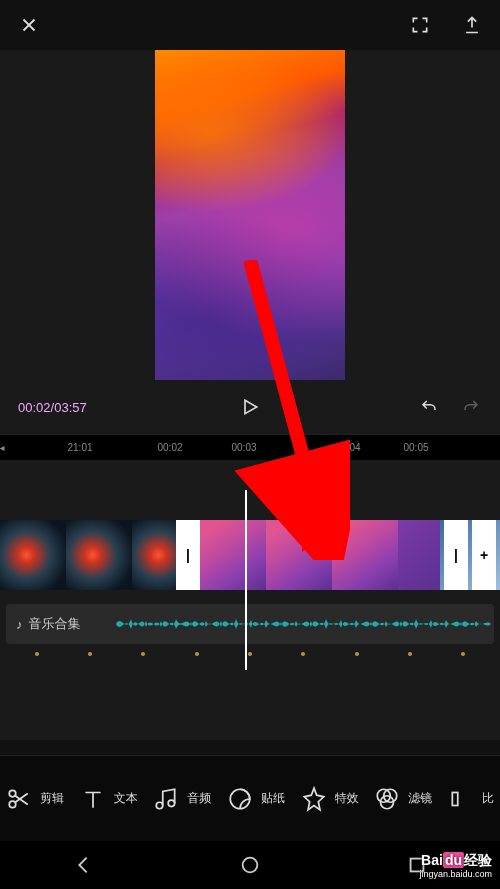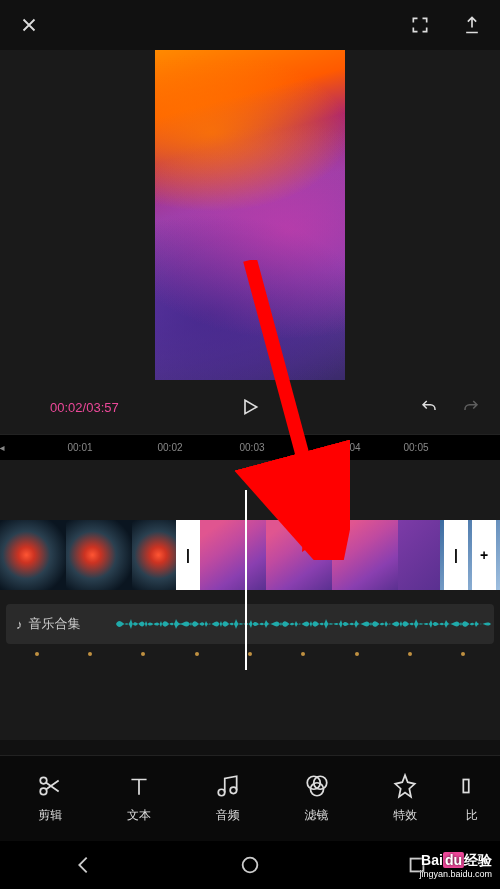--- a/index.html
+++ b/index.html
@@ -27,21 +27,21 @@
   .preview-frame::before, .preview-frame::after {
     content:""; position:absolute; inset:0;
     background: radial-gradient(ellipse 120% 40% at 30% 25%, rgba(255,120,0,0.6), transparent 60%),
                 radial-gradient(ellipse 140% 50% at 70% 55%, rgba(200,60,170,0.5), transparent 65%),
                 radial-gradient(ellipse 140% 50% at 30% 80%, rgba(70,40,140,0.7), transparent 60%);
   }
   .play-bar {
     height: 54px; display: flex; align-items: center; justify-content: space-between;
     padding: 0 18px; background: #1a1a1a;
   }
-  .time-text { font-size: 13px; color: #ec4899; margin-left: 32px; }
+  .time-text { font-size: 13px; color: #f0abfc; }
   .play-center { position:absolute; left:50%; transform:translateX(-50%); }
   .undo-redo { display:flex; gap:20px; }
   .ruler {
     height: 26px; background:#000; position:relative;
     display:flex; align-items:center; font-size:10px; color:#888;
     border-top:1px solid #222;
   }
   .ruler span { position:absolute; transform:translateX(-50%); }
   .timeline-area {
     height: 280px; background:#1a1a1a; position:relative; padding-top:60px;
@@ -77,21 +77,21 @@
   .playhead {
     position:absolute; left:245px; top:30px; width:2px; height:180px; background:#fff; z-index:5;
   }
   .arrow-overlay { position:absolute; left:230px; top:260px; z-index:20; pointer-events:none; }
   .bottom-tools {
     position:absolute; bottom:48px; left:0; right:0; height:86px;
     background:#0a0a0a; display:flex; align-items:center; padding:0 6px;
     border-top:1px solid #222;
   }
   .tool {
-    flex:1; display:flex; flex-direction:column; align-items:center; gap:8px;
+    flex:1; display:flex; align-items:center; gap:8px;
     color:#ddd; font-size:12px; cursor:pointer;
   }
   .tool svg { width:26px; height:26px; }
   .nav-bar {
     position:absolute; bottom:0; left:0; right:0; height:48px;
     background:#000; display:flex; align-items:center; justify-content:space-around;
   }
   .nav-btn { width:22px; height:22px; color:#ccc; }
   .watermark {
     position:absolute; right:8px; bottom:8px; font-size:9px; color:#fff;
@@ -146,23 +146,23 @@
     <div class="icon-btn" style="opacity:.35">
       <svg width="22" height="18" viewBox="0 0 24 24" fill="none" stroke="currentColor" stroke-width="2">
           <path d="M15 14l5-5-5-5M20 9H10a6 6 0 00-6 6v1"></path>
         </svg>
     </div>
   </div>
 </div>
 
 <div class="ruler">
   <span style="left:2px">◂</span>
-  <span style="left:80px">00:01</span>
+  <span style="left:80px">21:01</span>
   <span style="left:170px">00:02</span>
-  <span style="left:252px">00:03</span>
+  <span style="left:244px">00:03</span>
   <span style="left:348px">00:04</span>
   <span style="left:416px">00:05</span>
 </div>
 
 <div class="timeline-area">
   <div class="playhead"></div>
 
   <div class="video-track">
     <div class="clip smoke">
       <div class="clip-thumb"></div>
@@ -231,32 +231,39 @@
   <div class="tool">
     <svg viewBox="0 0 24 24" fill="none" stroke="currentColor" stroke-width="1.6">
         <path d="M9 18V5l11-2v13"></path>
         <circle cx="6" cy="18" r="3"></circle>
         <circle cx="17" cy="16" r="3"></circle>
       </svg>
     <span>音频</span>
   </div>
   <div class="tool">
     <svg viewBox="0 0 24 24" fill="none" stroke="currentColor" stroke-width="1.6">
+        <circle cx="12" cy="12" r="9"></circle>
+        <path d="M12 3a9 9 0 019 9c-5 0-9 4-9 9"></path>
+      </svg>
+    <span>贴纸</span>
+  </div>
+  <div class="tool">
+    <svg viewBox="0 0 24 24" fill="none" stroke="currentColor" stroke-width="1.6">
+        <path d="M12 2l2.5 6.5L21 10l-5 4.5L17.5 22 12 18l-5.5 4L8 14.5 3 10l6.5-1.5z"></path>
+      </svg>
+    <span>特效</span>
+  </div>
+  <div class="tool">
+    <svg viewBox="0 0 24 24" fill="none" stroke="currentColor" stroke-width="1.6">
         <circle cx="9" cy="9" r="6"></circle>
         <circle cx="15" cy="9" r="6"></circle>
         <circle cx="12" cy="15" r="6"></circle>
       </svg>
     <span>滤镜</span>
   </div>
-  <div class="tool">
-    <svg viewBox="0 0 24 24" fill="none" stroke="currentColor" stroke-width="1.6">
-        <path d="M12 2l2.5 6.5L21 10l-5 4.5L17.5 22 12 18l-5.5 4L8 14.5 3 10l6.5-1.5z"></path>
-      </svg>
-    <span>特效</span>
-  </div>
   <div class="tool" style="flex:0.5">
     <svg viewBox="0 0 24 24" fill="none" stroke="currentColor" stroke-width="1.6">
         <rect x="4" y="6" width="5" height="12"></rect>
       </svg>
     <span>比</span>
   </div>
 </div>
 
 <div class="nav-bar">
   <svg class="nav-btn" viewBox="0 0 24 24" fill="none" stroke="currentColor" stroke-width="2">

